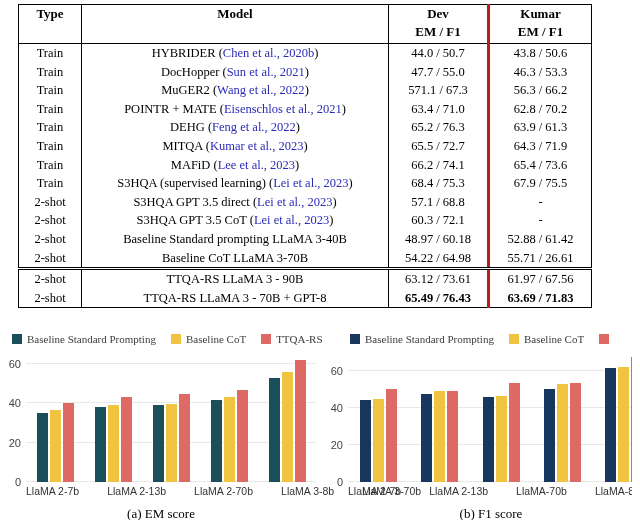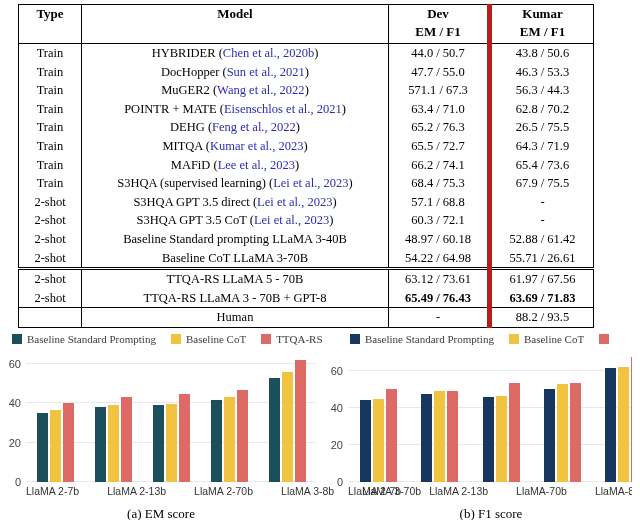--- a/index.html
+++ b/index.html
@@ -6,21 +6,21 @@
   body{width:640px;height:520px;position:relative;overflow:hidden;
        font-family:"Liberation Serif",serif;color:#000;}
 
   
   table.results{border-collapse:collapse;margin:4px 0 0 18px;table-layout:fixed;width:545px;}
   .results th,.results td{padding:0 3px;text-align:center;font-size:12.5px;line-height:18.6px;height:18.6px;overflow:hidden;white-space:nowrap;}
   .results thead th{border-top:1.4px solid #000;border-bottom:1px solid #000;
                     font-weight:bold;font-size:13px;vertical-align:top;height:38px;line-height:18px;}
   .c-type{width:56px;border-left:1px solid #000;border-right:1px solid #000;}
   .c-model{width:300px;border-right:1px solid #000;}
-  .c-dev{width:92px;border-right:5px solid #b91c1c;}
+  .c-dev{width:92px;border-right:3px solid #b91c1c;}
   .c-test{width:95px;border-right:1px solid #000;}
   tr.rule-double td{border-bottom:3px double #000;}
   tr.rule-single td{border-bottom:1px solid #000;}
   .cite{color:#2b2bb5;}
   .bold td.v{font-weight:bold;}
 
   
   .charts{position:absolute;top:331px;left:0;width:640px;display:flex;}
   .chart{position:relative;}
   .chart-em{width:322px;}
@@ -72,33 +72,33 @@
       <tr>
         <td class="c-type">Train</td>
         <td class="c-model"><span>DocHopper (</span><span class="cite">Sun et al., 2021</span><span>)</span></td>
         <td class="c-dev v">47.7 / 55.0</td>
         <td class="c-test v">46.3 / 53.3</td>
       </tr>
       <tr>
         <td class="c-type">Train</td>
         <td class="c-model"><span>MuGER2 (</span><span class="cite">Wang et al., 2022</span><span>)</span></td>
         <td class="c-dev v">571.1 / 67.3</td>
-        <td class="c-test v">56.3 / 44.3</td>
+        <td class="c-test v">56.3 / 66.2</td>
       </tr>
       <tr>
         <td class="c-type">Train</td>
         <td class="c-model"><span>POINTR + MATE (</span><span class="cite">Eisenschlos et al., 2021</span><span>)</span></td>
         <td class="c-dev v">63.4 / 71.0</td>
         <td class="c-test v">62.8 / 70.2</td>
       </tr>
       <tr>
         <td class="c-type">Train</td>
         <td class="c-model"><span>DEHG (</span><span class="cite">Feng et al., 2022</span><span>)</span></td>
         <td class="c-dev v">65.2 / 76.3</td>
-        <td class="c-test v">26.5 / 75.5</td>
+        <td class="c-test v">63.9 / 61.3</td>
       </tr>
       <tr>
         <td class="c-type">Train</td>
         <td class="c-model"><span>MITQA (</span><span class="cite">Kumar et al., 2023</span><span>)</span></td>
         <td class="c-dev v">65.5 / 72.7</td>
         <td class="c-test v">64.3 / 71.9</td>
       </tr>
       <tr>
         <td class="c-type">Train</td>
         <td class="c-model"><span>MAFiD (</span><span class="cite">Lee et al., 2023</span><span>)</span></td>
@@ -130,35 +130,29 @@
         <td class="c-test v">52.88 / 61.42</td>
       </tr>
       <tr class="rule-double">
         <td class="c-type">2-shot</td>
         <td class="c-model"><span>Baseline CoT LLaMA 3-70B</span></td>
         <td class="c-dev v">54.22 / 64.98</td>
         <td class="c-test v">55.71 / 26.61</td>
       </tr>
       <tr>
         <td class="c-type">2-shot</td>
-        <td class="c-model"><span>TTQA-RS LLaMA 5 - 70B</span></td>
+        <td class="c-model"><span>TTQA-RS LLaMA 3 - 90B</span></td>
         <td class="c-dev v">63.12 / 73.61</td>
         <td class="c-test v">61.97 / 67.56</td>
       </tr>
       <tr class="rule-single bold">
         <td class="c-type">2-shot</td>
         <td class="c-model"><span>TTQA-RS LLaMA 3 - 70B + GPT-8</span></td>
         <td class="c-dev v">65.49 / 76.43</td>
         <td class="c-test v">63.69 / 71.83</td>
-      </tr>
-      <tr class="rule-single">
-        <td class="c-type"></td>
-        <td class="c-model"><span>Human</span></td>
-        <td class="c-dev v">-</td>
-        <td class="c-test v">88.2 / 93.5</td>
       </tr>
     </tbody>
 </table>
 
 <div class="charts">
   <figure class="chart chart-em" style="margin:0;">
     <div class="chart-inner">
       <div class="legend">
           <span class="litem">
             <span class="sw" style="background: rgb(27, 79, 92);"></span>

